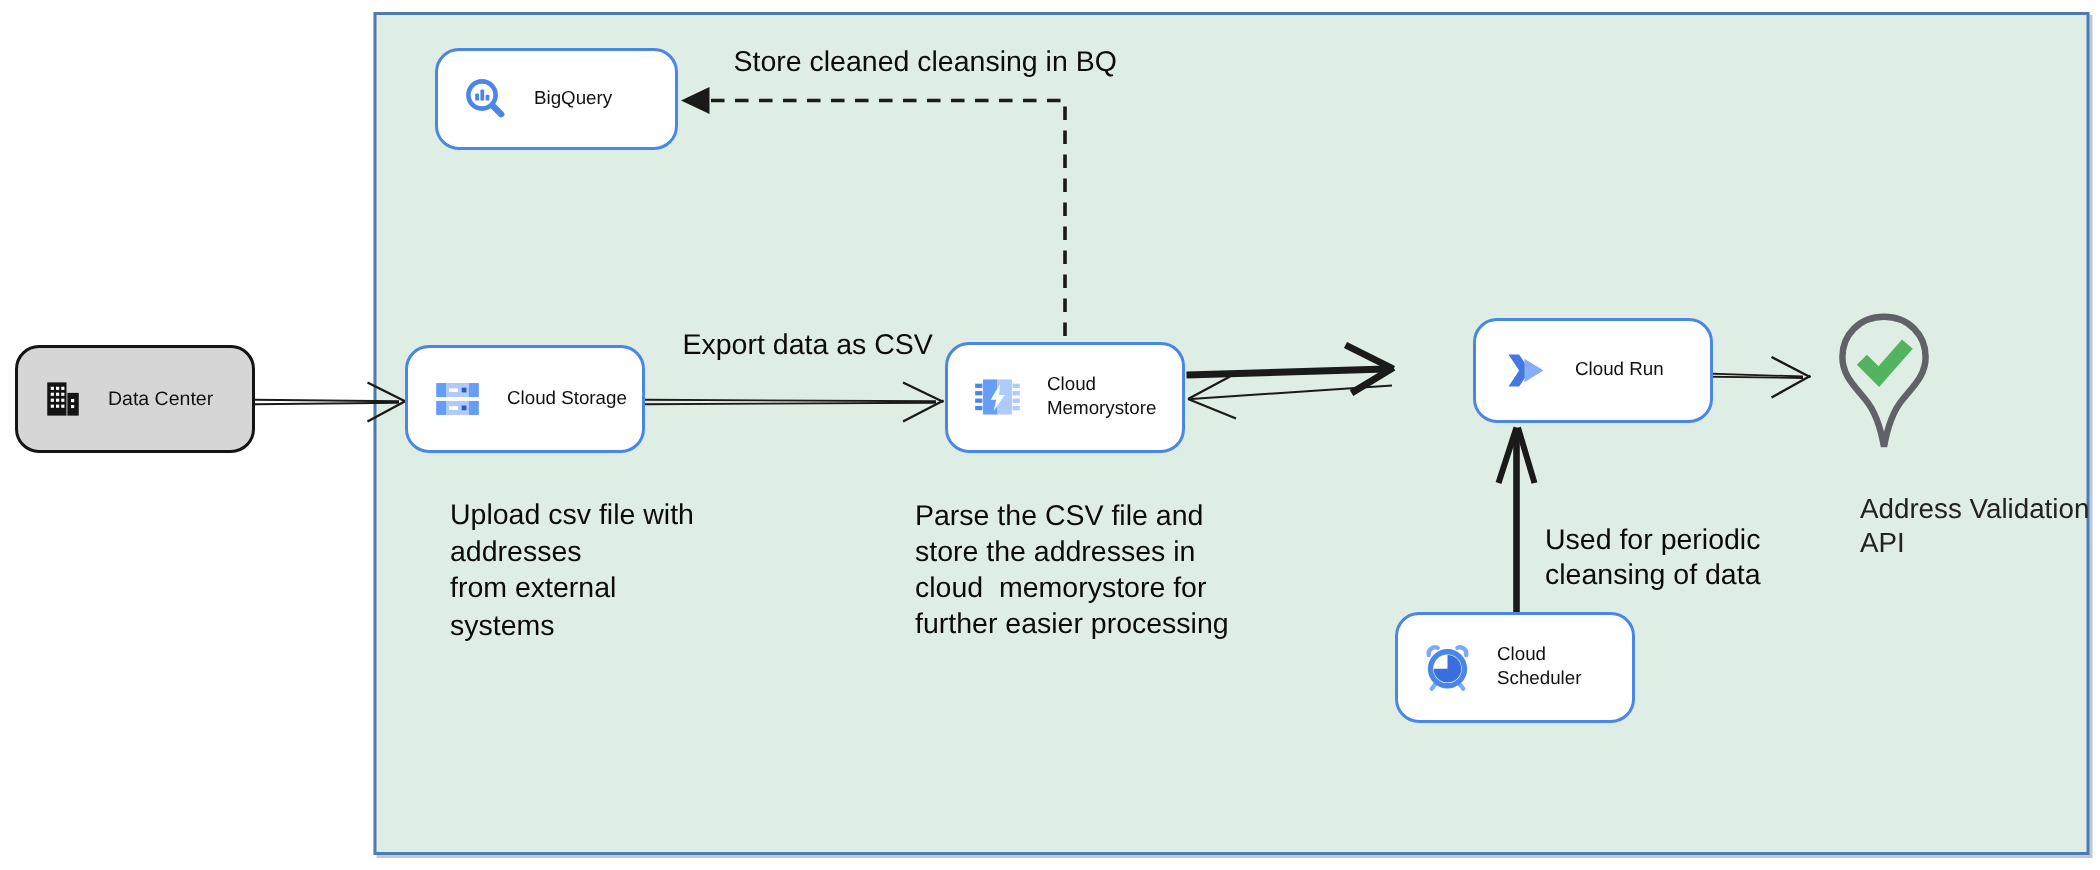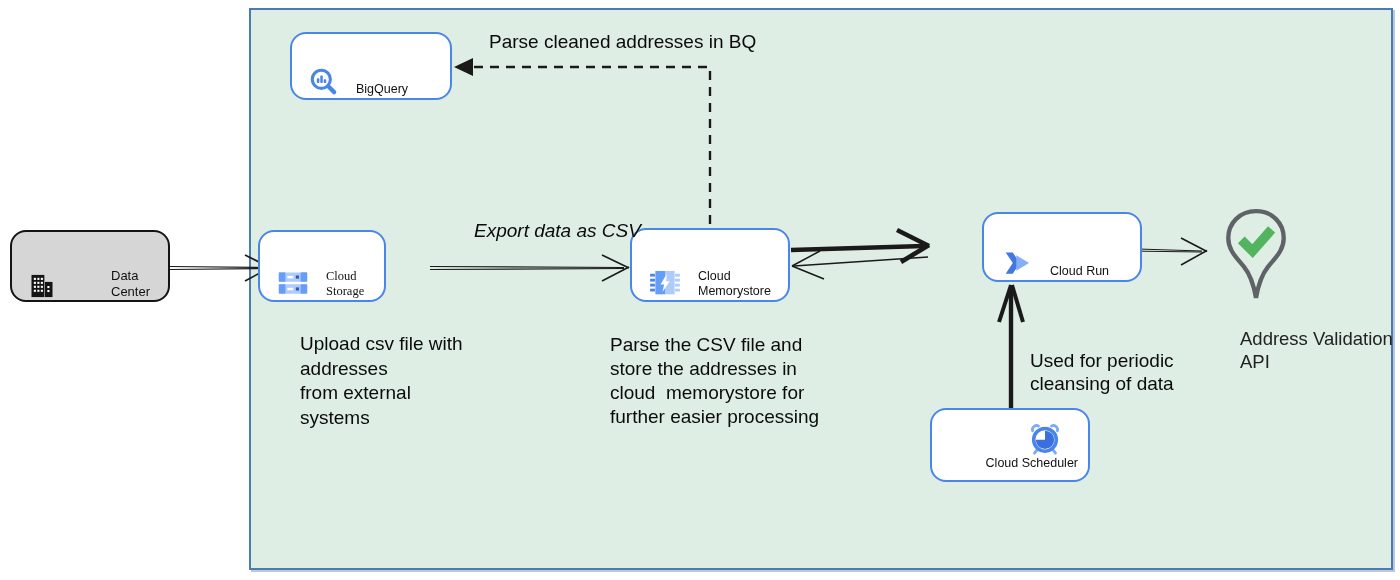--- a/index.html
+++ b/index.html
@@ -5,26 +5,26 @@
   html,body{margin:0;padding:0;background:#fff;}
   #canvas{
     position:relative;width:1400px;height:580px;background:#ffffff;
     font-family:"Liberation Sans","DejaVu Sans",sans-serif;color:#111;overflow:hidden;
   }
   .group-rect{
     position:absolute;left:249px;top:8px;width:1140px;height:558px;
     background:#dfeee4;border:2px solid #4d7ab0;box-shadow:2px 2px 0 rgba(60,100,150,.35);
   }
   .node{
-    position:absolute;display:flex;align-items:flex-end;box-sizing:border-box;
-    background:#ffffff;border:2px solid #4a86e8;border-radius:16px;padding:12px 10px 0 16px;
+    position:absolute;display:flex;align-items:center;box-sizing:border-box;
+    background:#ffffff;border:2px solid #4a86e8;border-radius:16px;padding:0 10px 0 16px;
   }
   .node .icon{flex:0 0 auto;display:flex;align-items:center;justify-content:center;margin-right:16px;}
   .node .lbl{font-size:12.5px;line-height:1.25;color:#111;white-space:pre-wrap;}
-  .node-dc{background:#d6d6d6;border:2px solid #141414;gap:39px;}
+  .node-dc{background:#d6d6d6;border:2px solid #141414;}
   .note{position:absolute;font-size:19px;line-height:24px;color:#0b0b0b;white-space:pre-wrap;}
   #edges{position:absolute;left:0;top:0;pointer-events:none;}
   .pin-wrap{position:absolute;left:1221px;top:206px;width:70px;height:104px;}
   .addr-lbl{position:absolute;left:1240px;top:327px;width:180px;font-size:18.5px;line-height:23px;white-space:pre-wrap;color:#222;}
 </style>
 </head>
 <body>
 
 <div id="canvas">
 
@@ -113,21 +113,21 @@
         <circle cx="10" cy="10" r="6.8" fill="#ffffff" stroke="#4a86e8" stroke-width="2.3"></circle>
         <rect x="6.6" y="9.2" width="1.9" height="3.6" rx="0.6" fill="#4a86e8"></rect>
         <rect x="9.2" y="7.2" width="1.9" height="5.6" rx="0.6" fill="#4a86e8"></rect>
         <rect x="11.8" y="9.9" width="1.9" height="2.9" rx="0.6" fill="#4a86e8"></rect>
         <path d="M15.2,15.2 L19.6,19.6" stroke="#4a86e8" stroke-width="3.2" stroke-linecap="round"></path>
       </svg>
     </span>
     <span class="lbl">BigQuery</span>
   </div>
 
-  <div class="node" style="left:258px;top:230px;width:128px;height:72px;font-family:Liberation Serif, serif;">
+  <div class="node" style="left:270px;top:230px;width:160px;height:72px;">
     <span class="icon">
       <svg width="34" height="34" viewBox="0 0 24 24">
         <g>
           <rect x="2" y="4.5" width="20" height="6.6" rx="0.8" fill="#aecbfa"></rect>
           <rect x="2" y="4.5" width="4.6" height="6.6" fill="#669df6"></rect>
           <rect x="17.4" y="4.5" width="4.6" height="6.6" fill="#669df6"></rect>
           <rect x="8" y="7" width="4.2" height="1.7" fill="#ffffff"></rect>
           <rect x="14" y="6.7" width="2.2" height="2.2" fill="#2a56c6"></rect>
         </g>
         <g>
@@ -169,21 +169,21 @@
   <div class="node" style="left:982px;top:212px;width:160px;height:70px;">
     <span class="icon">
       <svg width="34" height="34" viewBox="0 0 24 24">
         <polygon points="4,4.5 9,4.5 14,12 9,19.5 4,19.5 9,12" fill="#4577e0"></polygon>
         <polygon points="11.5,6.5 20.5,12 11.5,17.5" fill="#85aef7"></polygon>
       </svg>
     </span>
     <span class="lbl">Cloud Run</span>
   </div>
 
-  <div class="node" style="left:930px;top:408px;width:160px;height:74px;flex-direction:column;">
+  <div class="node" style="left:930px;top:408px;width:160px;height:74px;">
     <span class="icon">
       <svg width="34" height="34" viewBox="0 0 24 24">
         <path d="M3.2,6.2 A3,3 0 0 1 7.4,2.8" stroke="#7baaf7" stroke-width="2" fill="none" stroke-linecap="round"></path>
         <path d="M20.8,6.2 A3,3 0 0 0 16.6,2.8" stroke="#7baaf7" stroke-width="2" fill="none" stroke-linecap="round"></path>
         <path d="M6.5,19.5 L4.6,22" stroke="#7baaf7" stroke-width="2" stroke-linecap="round"></path>
         <path d="M17.5,19.5 L19.4,22" stroke="#7baaf7" stroke-width="2" stroke-linecap="round"></path>
         <circle cx="12" cy="12.6" r="8" fill="#ffffff" stroke="#4a86e8" stroke-width="2.5"></circle>
         <path d="M12,12.6 L12,6.1 A6.5,6.5 0 1 1 5.5,12.6 Z" fill="#3b6fe0"></path>
       </svg>
     </span>
@@ -192,22 +192,22 @@
 
   <div class="pin-wrap">
     <svg width="70" height="104" viewBox="0 0 80 120">
       <path d="M40,6 C21,6 8,20 8,37 C8,51 17,59 26,70 C33,78.5 37,89 40,106 C43,89 47,78.5 54,70 C63,59 72,51 72,37 C72,20 59,6 40,6 Z" fill="none" stroke="#5f6368" stroke-width="5"></path>
       <path d="M23,39 L36,52 L58,27" fill="none" stroke="#52b45f" stroke-width="11"></path>
     </svg>
   </div>
   <div class="addr-lbl">Address Validation
 API</div>
 
-  <div class="note" style="left:489px;top:30px;">Parse cleaned addresses in BQ</div>
-  <div class="note" style="left:474px;top:219px;font-style:italic;">Export data as CSV</div>
+  <div class="note" style="left:489px;top:30px;">Store cleaned cleansing in BQ</div>
+  <div class="note" style="left:455px;top:219px;">Export data as CSV</div>
   <div class="note" style="left:272px;top:332px;line-height:24.5px;margin-left:28px;">Upload csv file with
 addresses
 from external
 systems</div>
   <div class="note" style="left:1030px;top:349px;line-height:23px;">Used for periodic
 cleansing of data</div>
   <div class="note" style="left:610px;top:333px;">Parse the CSV file and
 store the addresses in
 cloud  memorystore for
 further easier processing</div>

